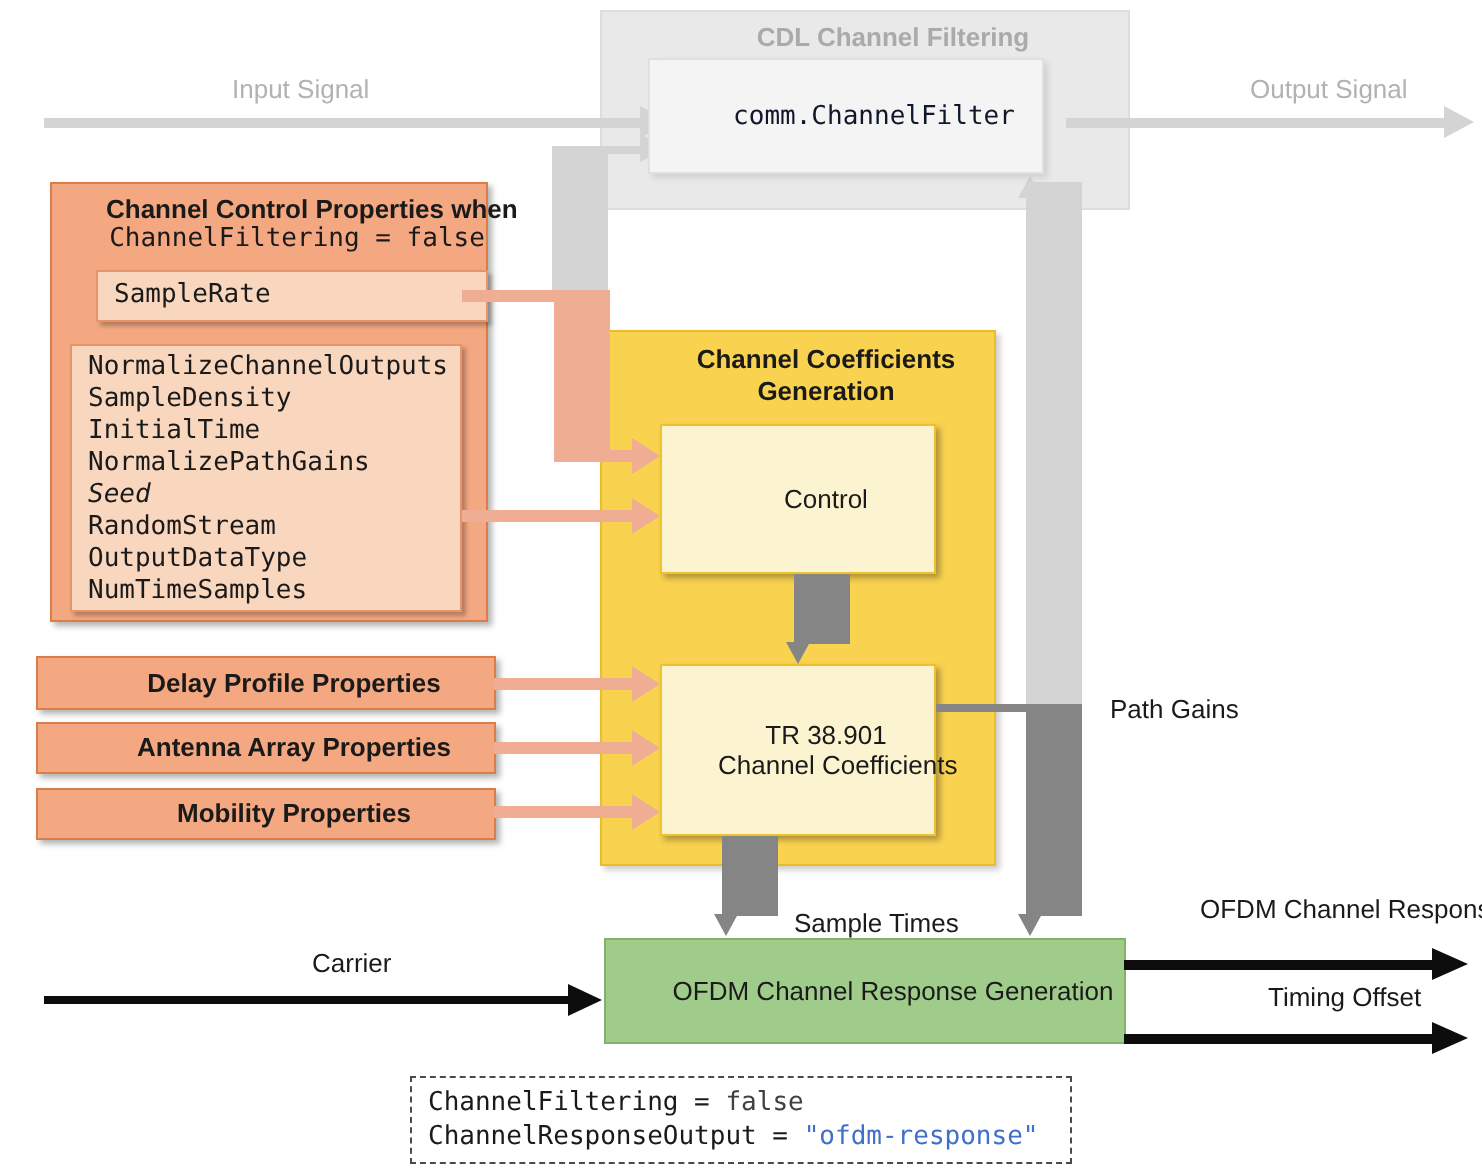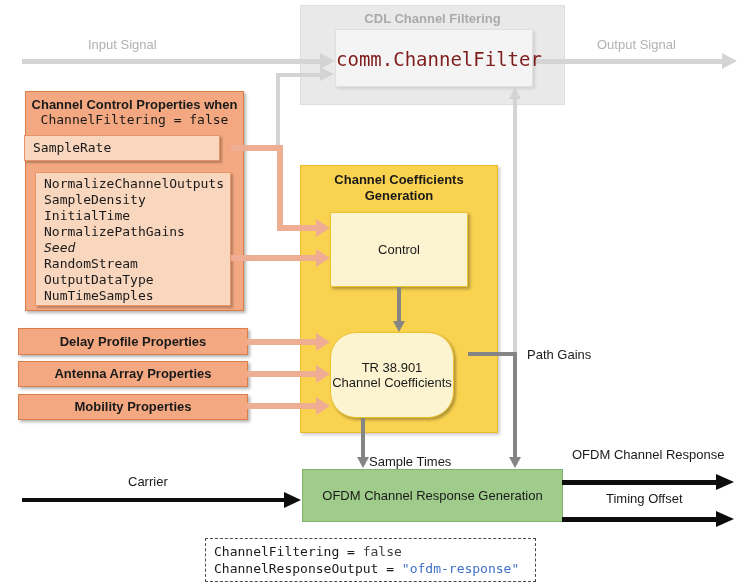--- a/index.html
+++ b/index.html
@@ -1,20 +1,20 @@
 <!DOCTYPE html>
 <html><head>
 <meta charset="utf-8">
 <style>
   html,body{margin:0;padding:0;background:#ffffff;}
   #stage{
     position:relative;width:741px;height:585px;background:#ffffff;overflow:hidden;
     font-family:"Liberation Sans",sans-serif;color:#1a1a1a;
   }
-  .abs{position:absolute;box-sizing:border-box;}
+  .abs{position:absolute;box-sizing:border-box;padding-left:28px;}
   .mono{font-family:"DejaVu Sans Mono","Liberation Mono",monospace;}
   .lbl{font-size:13px;white-space:nowrap;}
   .bold{font-weight:bold;}
   .ctr{text-align:center;}
   .tri{position:absolute;width:0;height:0;}
   
   .graybox{background:#e9e9e9;border:1px solid #dedede;}
   .filterbox{background:#f4f4f4;border:1px solid #e0e0e0;box-shadow:2px 2px 3px rgba(0,0,0,0.10);}
   .salmonbox{background:#f3a881;border:1px solid #d97d49;box-shadow:2px 2px 3px rgba(0,0,0,0.30);}
   .salmon-inner{background:#f9d6be;border:1px solid #e79568;box-shadow:2px 2px 2px rgba(0,0,0,0.25);}
@@ -44,27 +44,27 @@
   <div class="abs grayline" style="left:276px;top:73px;width:46px;height:4px;"></div>
   <div class="tri" style="left:320px;top:67px;border-top:7px solid transparent;border-bottom:7px solid transparent;border-left:14px solid #d4d4d4;"></div>
 
   <div class="abs grayline" style="left:533px;top:59px;width:190px;height:5px;"></div>
   <div class="tri" style="left:722px;top:53px;border-top:8px solid transparent;border-bottom:8px solid transparent;border-left:15px solid #d4d4d4;"></div>
   <div class="abs lbl graytext" style="left:597px;top:37px;">Output Signal</div>
 
   <div class="abs grayline" style="left:513px;top:91px;width:4px;height:262px;"></div>
   <div class="tri" style="left:509px;top:88px;border-left:6px solid transparent;border-right:6px solid transparent;border-bottom:11px solid #d4d4d4;"></div>
 
-  <div class="abs filterbox mono ctr" style="left:335px;top:29px;width:198px;height:58px;line-height:58px;font-size:19px;color:#7f1d1d;">comm.ChannelFilter</div>
+  <div class="abs filterbox mono ctr" style="left:324px;top:29px;width:198px;height:58px;line-height:58px;font-size:13px;color:#0f172a;">comm.ChannelFilter</div>
 
   <div class="abs salmonbox" style="left:25px;top:91px;width:219px;height:220px;"></div>
   <div class="abs lbl bold ctr" style="left:25px;top:97px;width:219px;">Channel Control Properties when</div>
   <div class="abs lbl mono ctr" style="left:25px;top:112px;width:219px;">ChannelFiltering = false</div>
 
-  <div class="abs salmon-inner mono" style="left:24px;top:135px;width:196px;height:26px;line-height:24px;font-size:13px;padding-left:8px;">SampleRate</div>
+  <div class="abs salmon-inner mono" style="left:48px;top:135px;width:196px;height:26px;line-height:24px;font-size:13px;padding-left:8px;">SampleRate</div>
 
   <div class="abs salmon-inner" style="left:35px;top:172px;width:196px;height:134px;padding:3px 0 0 8px;">
     <div class="mono" style="font-size:13px;line-height:16px;">NormalizeChannelOutputs</div>
     <div class="mono" style="font-size:13px;line-height:16px;">SampleDensity</div>
     <div class="mono" style="font-size:13px;line-height:16px;">InitialTime</div>
     <div class="mono" style="font-size:13px;line-height:16px;">NormalizePathGains</div>
     <div class="mono" style="font-size:13px;line-height:16px;font-style:italic;">Seed</div>
     <div class="mono" style="font-size:13px;line-height:16px;">RandomStream</div>
     <div class="mono" style="font-size:13px;line-height:16px;">OutputDataType</div>
     <div class="mono" style="font-size:13px;line-height:16px;">NumTimeSamples</div>
@@ -73,21 +73,21 @@
   <div class="abs salmonbox lbl bold ctr" style="left:18px;top:328px;width:230px;height:27px;line-height:25px;">Delay Profile Properties</div>
   <div class="abs salmonbox lbl bold ctr" style="left:18px;top:361px;width:230px;height:26px;line-height:24px;">Antenna Array Properties</div>
   <div class="abs salmonbox lbl bold ctr" style="left:18px;top:394px;width:230px;height:26px;line-height:24px;">Mobility Properties</div>
 
   <div class="abs yellowbox" style="left:300px;top:165px;width:198px;height:268px;"></div>
   <div class="abs lbl bold ctr" style="left:300px;top:172px;width:198px;">Channel Coefficients</div>
   <div class="abs lbl bold ctr" style="left:300px;top:188px;width:198px;">Generation</div>
 
   <div class="abs creambox lbl ctr" style="left:330px;top:212px;width:138px;height:75px;line-height:73px;">Control</div>
 
-  <div class="abs creambox" style="left:330px;top:332px;width:124px;height:86px;border-radius:26px;">
+  <div class="abs creambox" style="left:330px;top:332px;width:138px;height:86px;">
     <div class="lbl ctr" style="margin-top:27px;">TR 38.901</div>
     <div class="lbl ctr">Channel Coefficients</div>
   </div>
 
   <div class="abs darkline" style="left:397px;top:287px;width:4px;height:35px;"></div>
   <div class="tri" style="left:393px;top:321px;border-left:6px solid transparent;border-right:6px solid transparent;border-top:11px solid #858585;"></div>
 
   <div class="abs darkline" style="left:468px;top:352px;width:47px;height:4px;"></div>
   <div class="abs darkline" style="left:513px;top:352px;width:4px;height:106px;"></div>
   <div class="tri" style="left:509px;top:457px;border-left:6px solid transparent;border-right:6px solid transparent;border-top:11px solid #858585;"></div>

